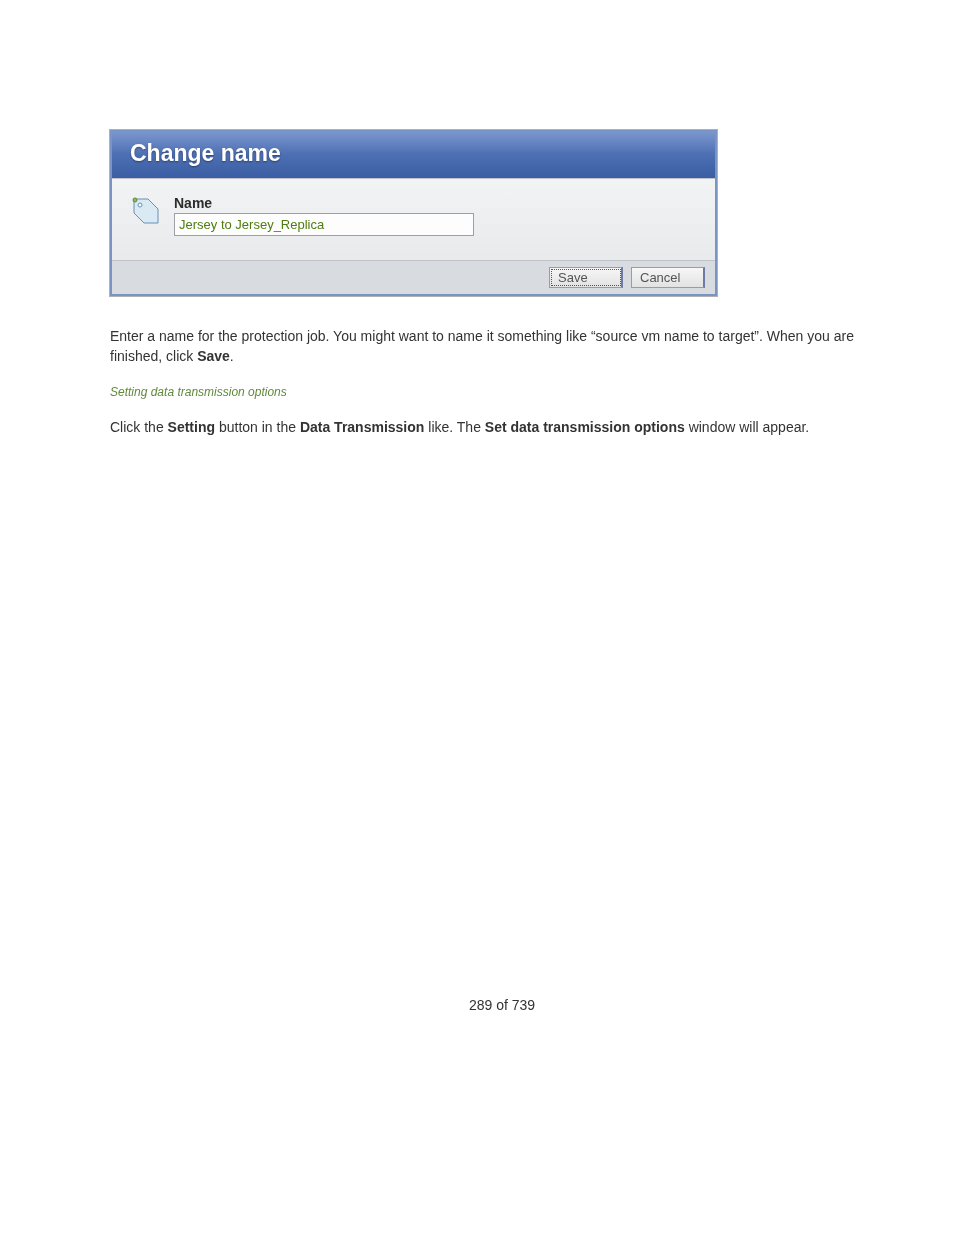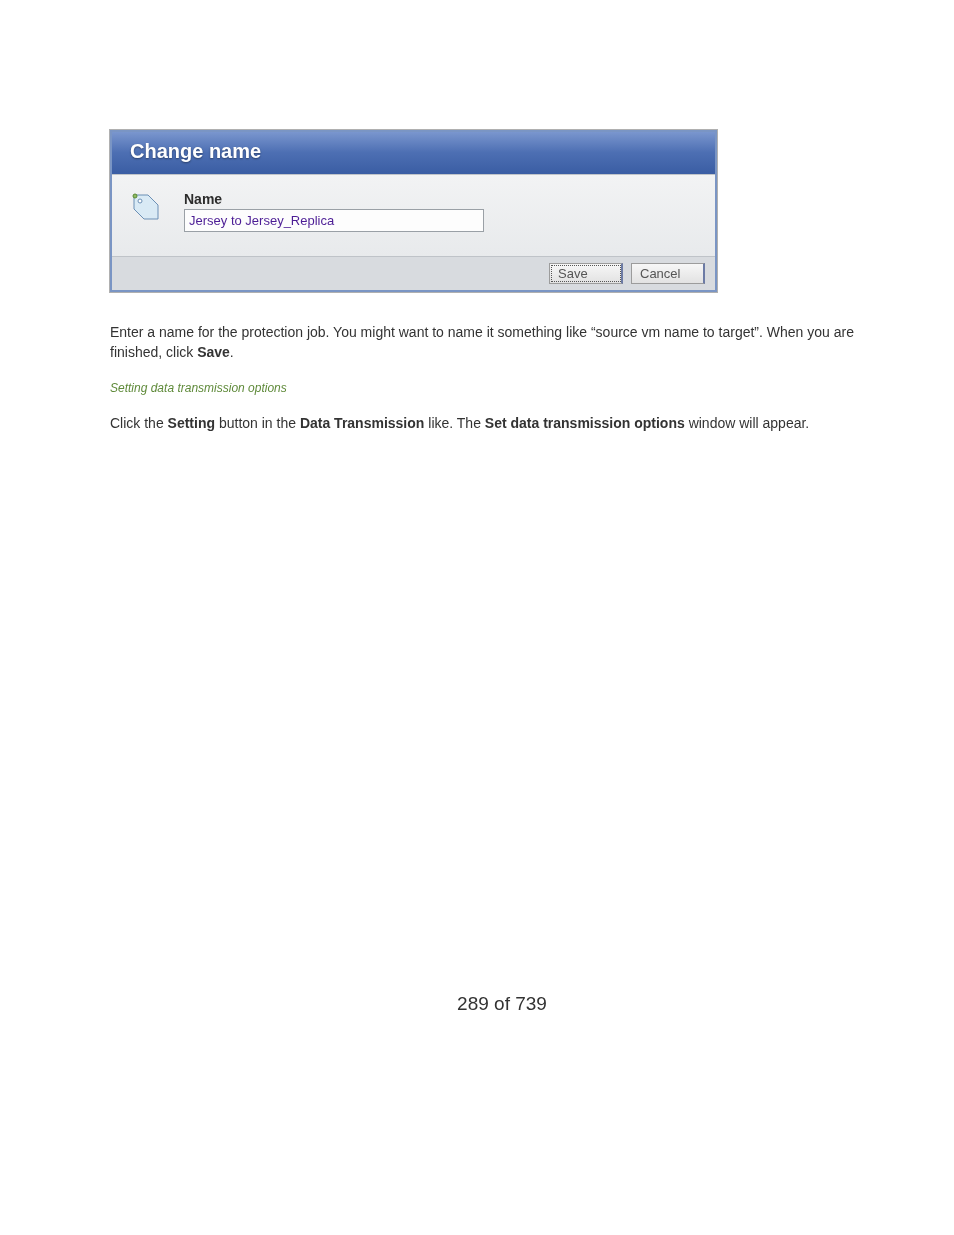--- a/index.html
+++ b/index.html
@@ -18,32 +18,32 @@
     width: 603px;
     border: 2px solid #7a95c4;
     background: #dfe3e8;
     margin-top: 90px;
     margin-bottom: 30px;
     box-shadow: 0 0 0 1px #b0b0b0;
   }
   .dialog-header {
     background: linear-gradient(to bottom, #7a96ce 0%, #4d6fb3 50%, #3b5ea4 100%);
     color: #ffffff;
-    font-size: 20px;
+    font-size: 23px;
     font-weight: bold;
     padding: 8px 18px 10px 18px;
     text-shadow: 0 1px 2px rgba(0,0,0,0.4);
     border-bottom: 1px solid #3b5ea4;
   }
   .dialog-body {
     background: linear-gradient(to bottom, #f2f3f4 0%, #e8eaec 100%);
     padding: 16px 18px 24px 18px;
     display: flex;
     align-items: flex-start;
-    gap: 22px;
+    gap: 12px;
     border-top: 1px solid #c0c4c9;
   }
   .dialog-icon svg { display:block; }
   .dialog-content { flex: 1; }
   .field-label {
     font-weight: bold;
     font-size: 14px;
     color: #2c2c2c;
     margin-bottom: 2px;
   }
@@ -51,21 +51,21 @@
     font-size: 13px;
     color: #4a4a4a;
     margin-bottom: 14px;
   }
   .name-input {
     width: 290px;
     font-size: 13px;
     padding: 3px 4px;
     border: 1px solid #9aa0a6;
     background: #fdfdfd;
-    color: #4c1d95;
+    color: #4d7c0f;
     font-family: Arial, Helvetica, sans-serif;
   }
   .dialog-footer {
     background: #d8dbdf;
     border-top: 1px solid #bfc3c8;
     padding: 6px 10px;
     display: flex;
     justify-content: flex-end;
     gap: 8px;
   }
@@ -97,21 +97,21 @@
   }
   .body-text b { font-weight: bold; }
   .section-heading {
     font-size: 12px;
     font-style: italic;
     color: #5f8a3a;
     margin: 18px 0 14px 0;
   }
   .page-num {
     text-align: center;
-    font-size: 19px;
+    font-size: 14px;
     color: #333;
     margin-top: 560px;
   }
 </style>
 </head>
 <body>
 
 <div class="page">
 
   <div class="dialog">

